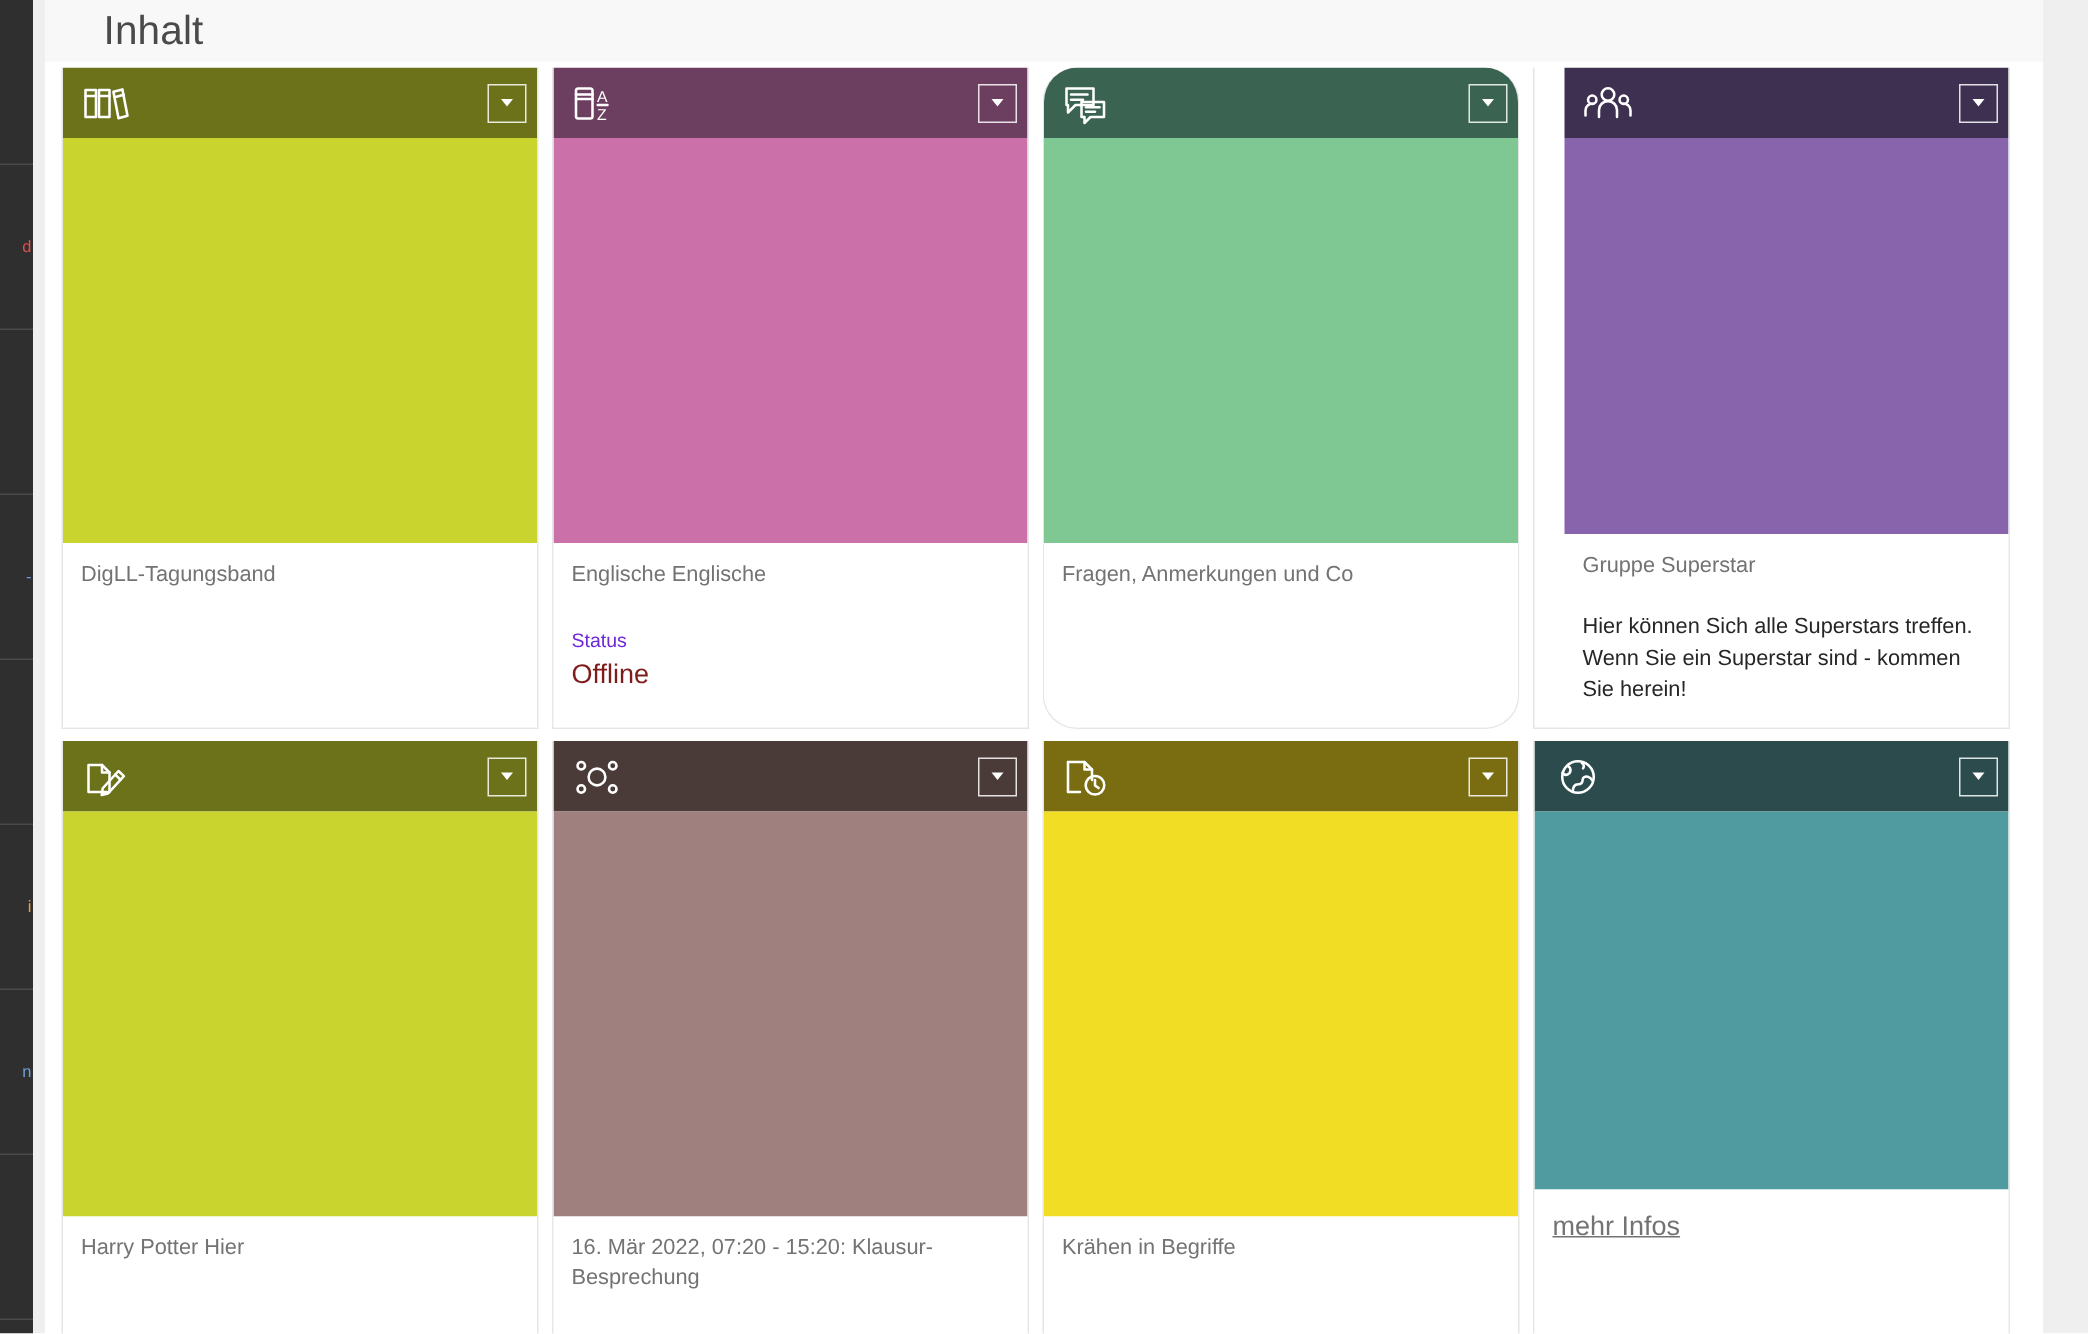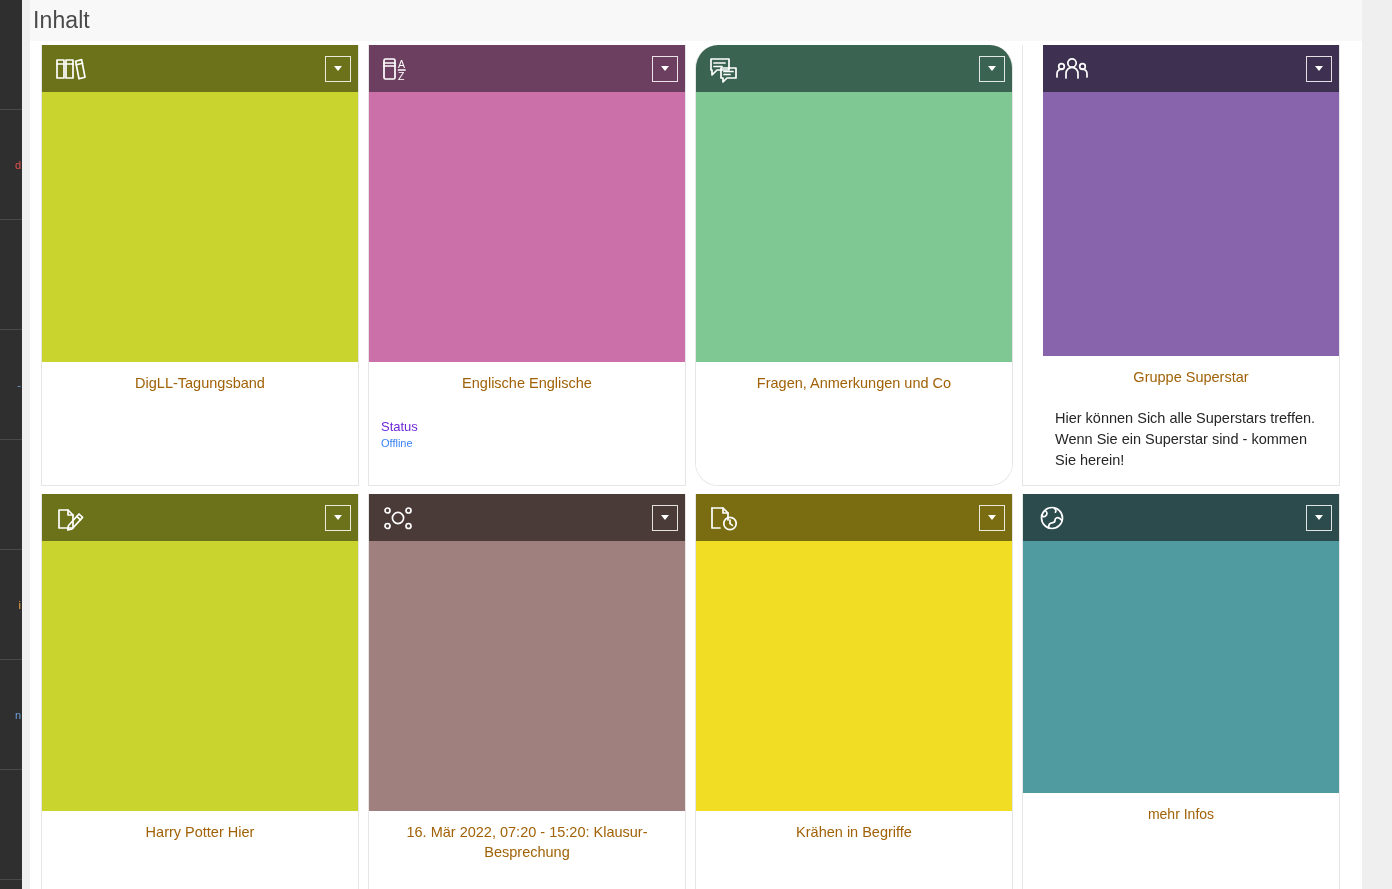--- a/index.html
+++ b/index.html
@@ -42,22 +42,22 @@
   .page-right-gutter {
     position: absolute; left: 1362px; top: 0; width: 30px; height: 889px;
     background: #efefef;
   }
   .content-header {
     position: absolute; left: 0; top: 0; width: 1332px; height: 41px;
     background: #f8f8f8;
     display: flex; align-items: center;
   }
   .content-header h1 {
-    font-size: 23px; font-weight: 400; color: #4a4a4a;
-    padding-left: 3px; letter-spacing: .1px;
+    font-size: 27px; font-weight: 400; color: #4a4a4a;
+    padding-left: 3px; letter-spacing: .1px; margin-left: 36px;
   }
 
   
   .grid {
     position: absolute; left: 11px; top: 45px;
     width: 1310px;
     display: grid;
     grid-template-columns: repeat(4, 318px);
     column-gap: 9px;
     row-gap: 8px;
@@ -93,32 +93,31 @@
   }
 
   .card-body { width: 100%; }
 
   .card-text {
     flex: 1 1 auto;
     padding: 12px 12px 14px 12px;
     background: #ffffff;
   }
   .card-title {
-    font-size: 14.5px; line-height: 1.35; color: #a16207;
+    font-size: 14.5px; line-height: 1.35; color: #737373;
     font-weight: 400;
     cursor: pointer;
-    text-align: center;
-  }
-  .card-title.small { font-size: 14px; }
+  }
+  .card-title.small { font-size: 18px; text-decoration: underline; }
   .meta-label {
     margin-top: 24px;
     font-size: 13px; color: #6d28d9; line-height: 1.4;
   }
   .meta-value {
-    font-size: 11px; color: #3b82f6; line-height: 1.45;
+    font-size: 18px; color: #7f1d1d; line-height: 1.45;
   }
   .card-desc {
     margin-top: 20px;
     font-size: 14.5px; line-height: 1.45; color: #262626;
   }
 </style>
 </head>
 <body>
 
 <div id="app">

